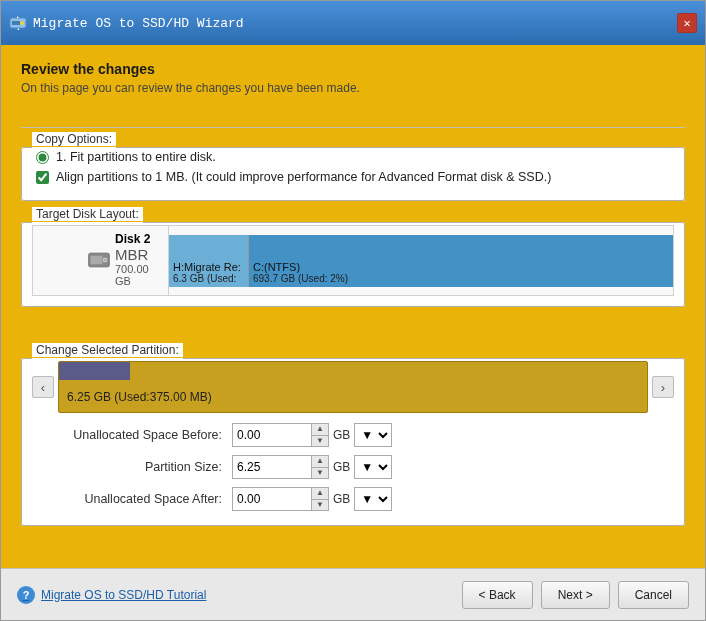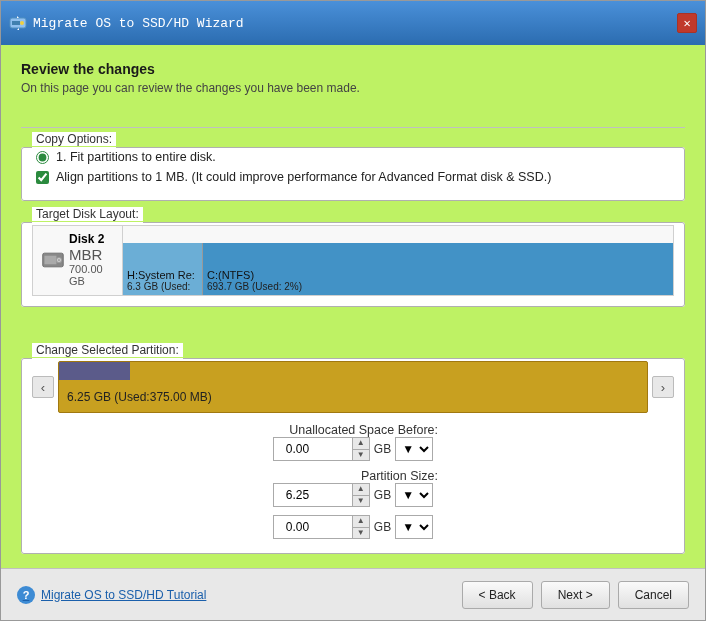--- a/index.html
+++ b/index.html
@@ -54,21 +54,21 @@
       align-items: center;
       justify-content: center;
       color: white;
       font-size: 12px;
       cursor: pointer;
     }
     .content {
       flex: 1;
       padding: 16px 20px 8px 20px;
       overflow-y: auto;
-      background: #bef264;
+      background: #eab308;
     }
     .review-title {
       font-size: 14px;
       font-weight: bold;
       color: #1a1a1a;
       margin-bottom: 4px;
     }
     .review-subtitle {
       font-size: 12px;
       color: #444;
@@ -126,23 +126,24 @@
       border-radius: 3px;
       margin-bottom: 14px;
       background: white;
     }
     .disk-layout-inner {
       padding: 4px 10px 10px 10px;
       margin-top: -8px;
     }
     .disk-row {
       display: flex;
-      align-items: flex-end;
+      align-items: center;
       border: 1px solid #d0d0d0;
       background: #f8f8f8;
+      padding-left: 46px;
     }
     .disk-info {
       width: 90px;
       flex-shrink: 0;
       padding: 6px 8px;
       border-right: 1px solid #d0d0d0;
     }
     .disk-name {
       font-weight: bold;
       font-size: 12px;
@@ -244,38 +245,37 @@
     .partition-fields {
       display: flex;
       flex-direction: column;
       gap: 8px;
       padding-left: 10px;
       padding-right: 10px;
     }
     .field-row {
       display: flex;
       align-items: center;
-      flex-direction: column;
     }
     .field-label {
       width: 190px;
       font-size: 12.5px;
       color: #333;
       text-align: right;
       padding-right: 10px;
     }
     .field-input-group {
       display: flex;
       align-items: center;
     }
     .field-input {
       width: 80px;
       height: 24px;
       border: 1px solid #aaa;
-      padding: 2px 12px;
+      padding: 2px 4px;
       font-size: 12px;
       background: white;
     }
     .spinner-btns {
       display: flex;
       flex-direction: column;
       border: 1px solid #aaa;
       border-left: none;
       height: 24px;
     }
@@ -415,21 +415,21 @@
                 </svg>
                 <div>
                   <div class="disk-name">Disk 2</div>
                   <div class="disk-type">MBR</div>
                   <div class="disk-size">700.00 GB</div>
                 </div>
               </div>
             </div>
             <div class="disk-partitions">
               <div class="partition-h">
-                <div class="partition-label">H:System Re:</div>
+                <div class="partition-label">H:Migrate Re:</div>
                 <div class="partition-size">6.3 GB (Used:</div>
               </div>
               <div class="partition-c">
                 <div class="partition-label">C:(NTFS)</div>
                 <div class="partition-size">693.7 GB (Used: 2%)</div>
               </div>
             </div>
           </div>
         </div>
       </fieldset>
@@ -473,20 +473,21 @@
                   <button class="spinner-btn">▼</button>
                 </div>
                 <span class="unit-label">GB</span>
                 <select class="unit-dropdown">
                   <option>▼</option>
                 </select>
               </div>
             </div>
 
             <div class="field-row">
+              <div class="field-label">Unallocated Space After:</div>
               <div class="field-input-group">
                 <input type="text" class="field-input" value="0.00" style="">
                 <div class="spinner-btns">
                   <button class="spinner-btn">▲</button>
                   <button class="spinner-btn">▼</button>
                 </div>
                 <span class="unit-label">GB</span>
                 <select class="unit-dropdown">
                   <option>▼</option>
                 </select>

